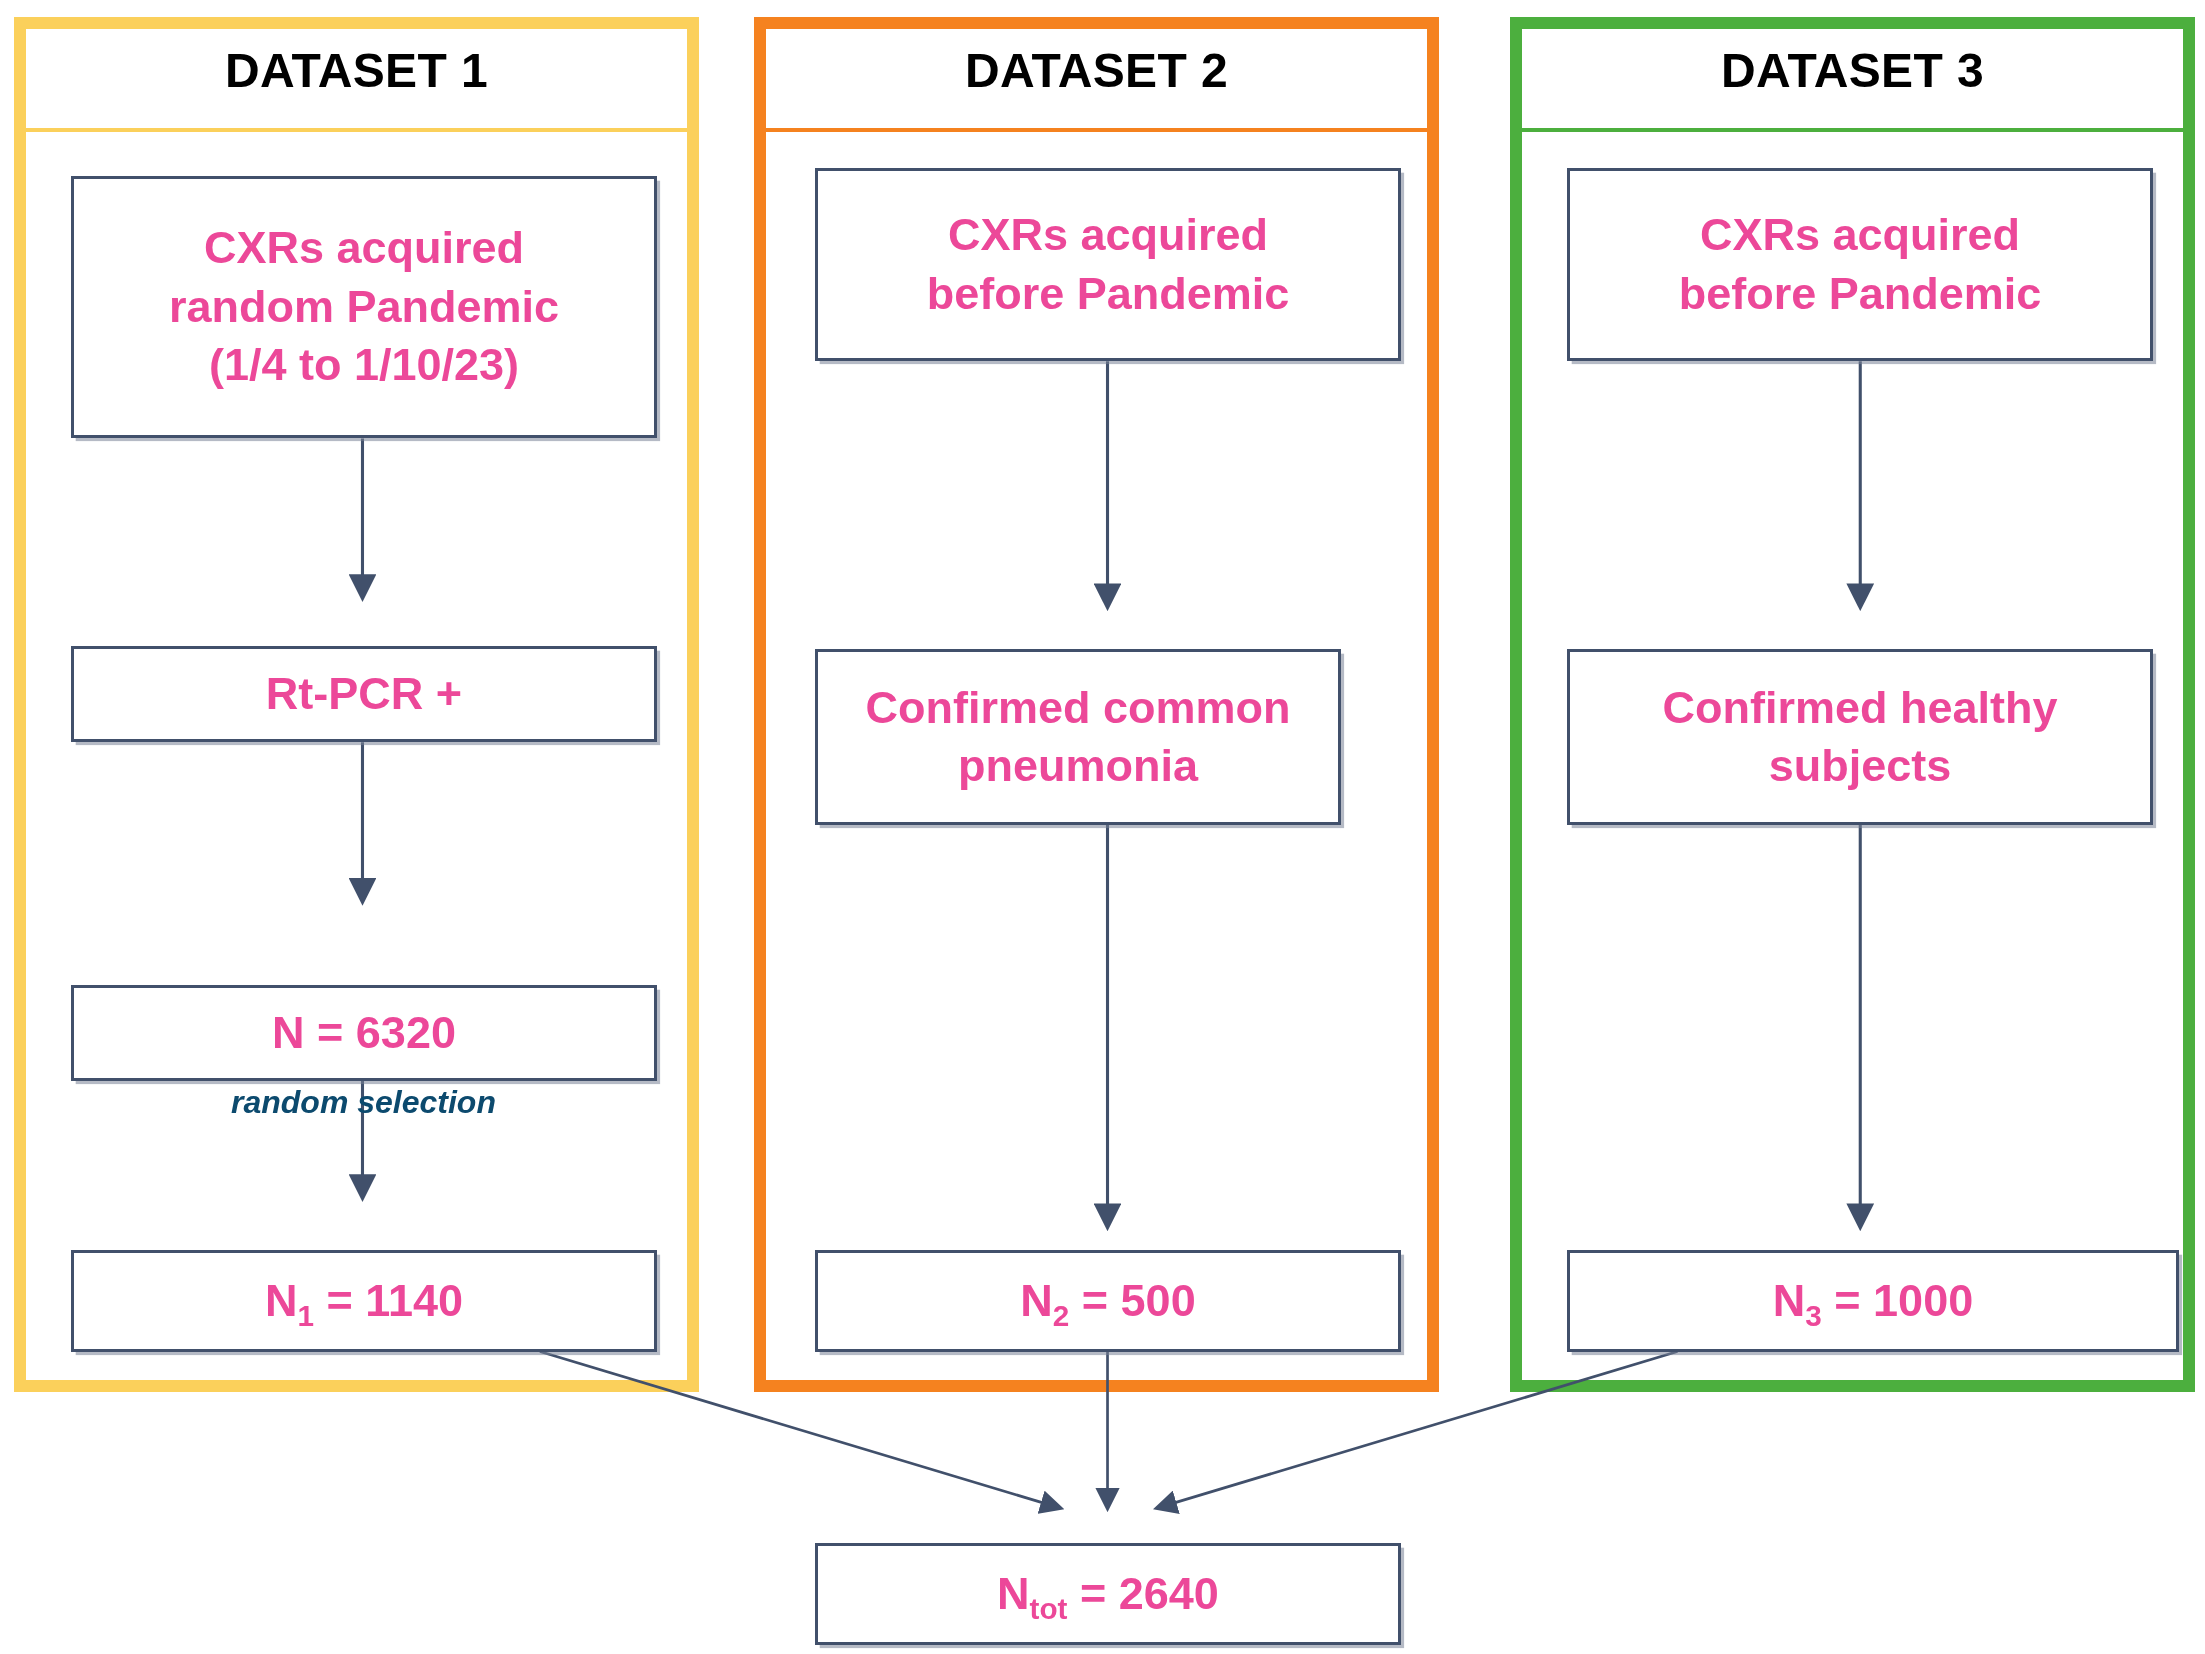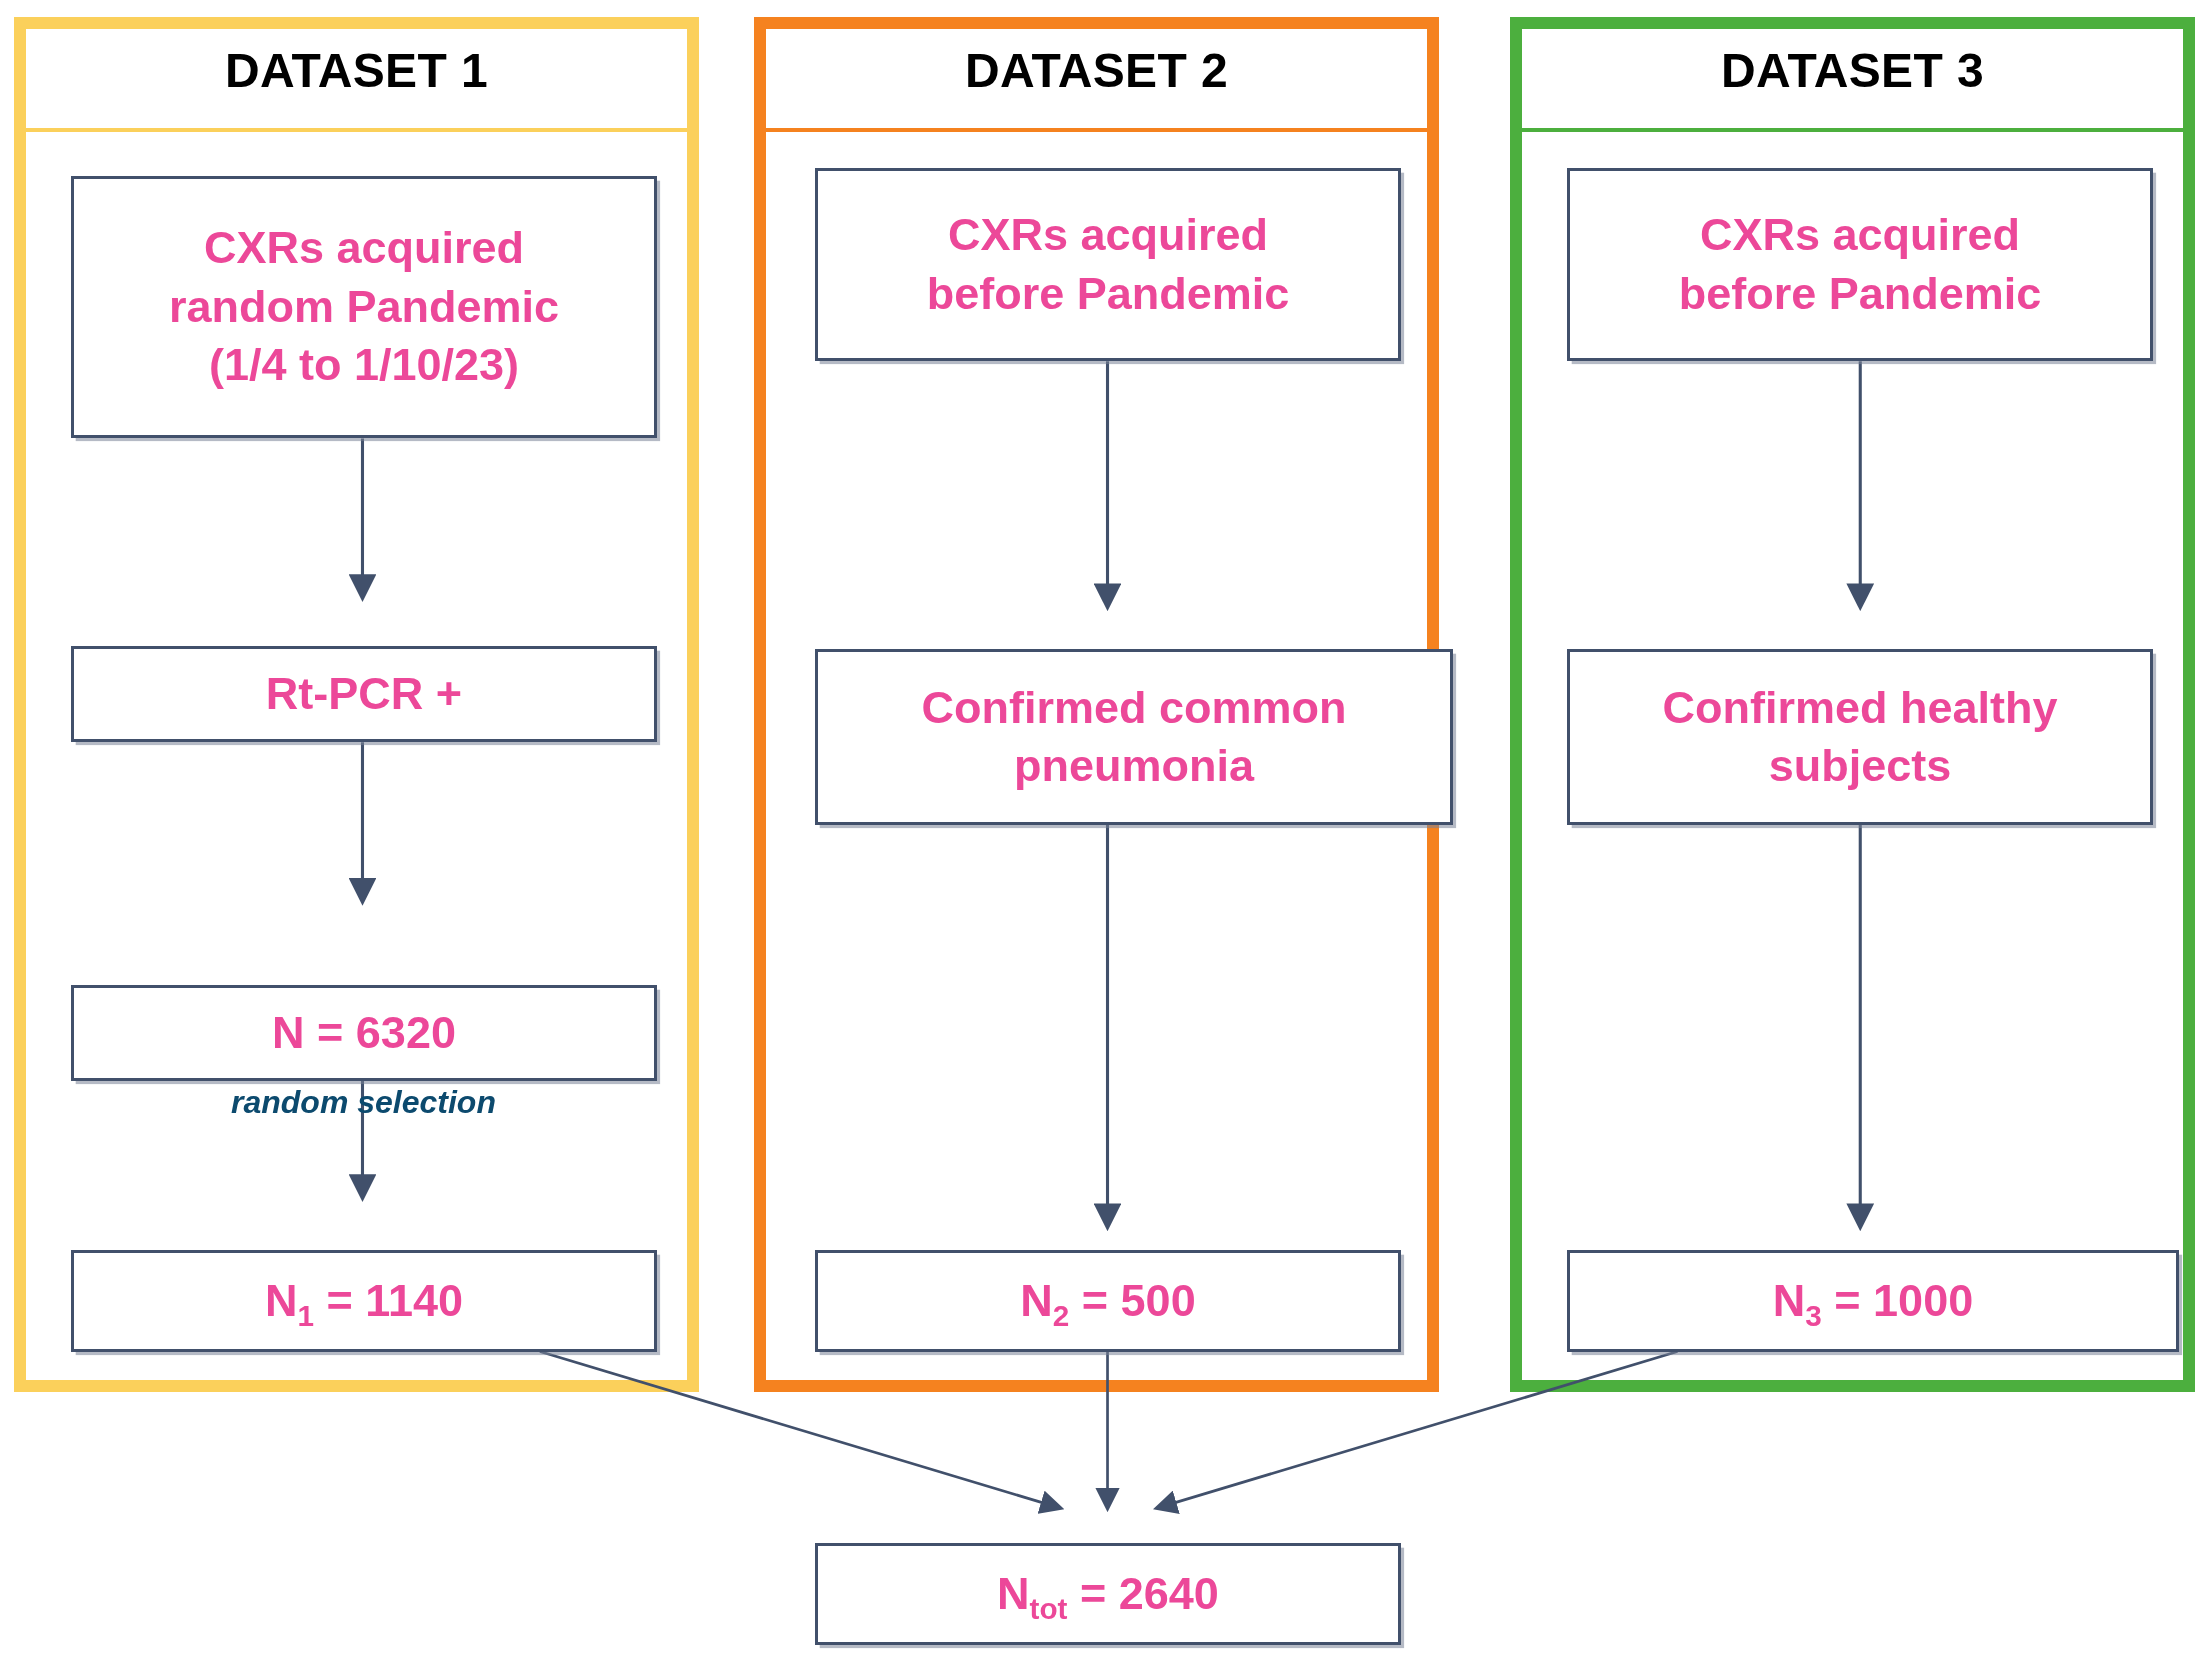--- a/index.html
+++ b/index.html
@@ -161,21 +161,21 @@
     <span><span>N</span><span class="sub">1</span><span> = 1140</span></span>
   </div>
 
   <div class="node" style="left:815px; top:168px; width:586px; height:193px;">
     <div>
       <span>CXRs acquired</span><br>
       <span>before Pandemic</span>
     </div>
   </div>
 
-  <div class="node" style="left:815px; top:649px; width:638px; height:176px;">
+  <div class="node" style="left:815px; top:649px; width:526px; height:176px;">
     <div>
       <span>Confirmed common</span><br>
       <span>pneumonia</span>
     </div>
   </div>
 
   <div class="node" style="left:815px; top:1250px; width:586px; height:102px;">
     <span><span>N</span><span class="sub">2</span><span> = 500</span></span>
   </div>
 

